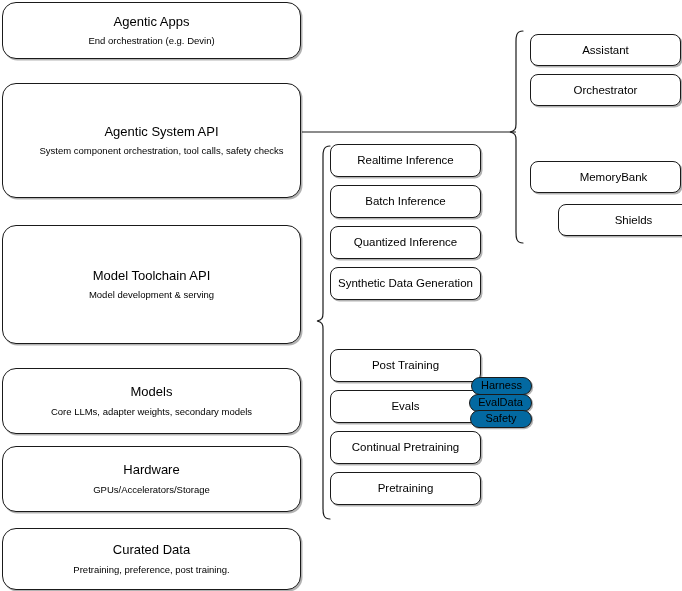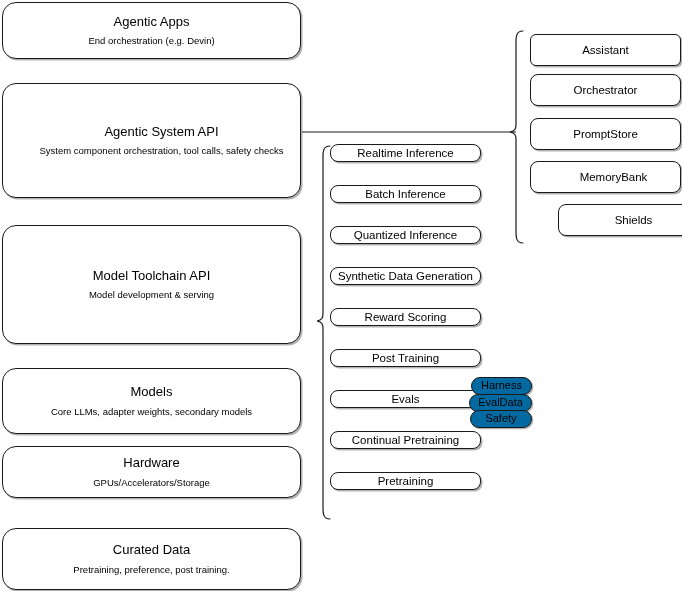--- a/index.html
+++ b/index.html
@@ -47,21 +47,21 @@
   }
   .layer .subtitle {
     font-size: 9.5px;
     color: #000;
     margin-top: 5px;
   }
   
   .cap {
     left: 330px;
     width: 151px;
-    height: 18px;
+    height: 33px;
     border-radius: 8px;
     font-size: 11.5px;
     box-shadow: 1.5px 1.5px 0 rgba(0,0,0,0.30);
   }
   
   .comp {
     left: 530px;
     width: 151px;
     height: 32px;
     border-radius: 8px;
@@ -119,44 +119,41 @@
   <div class="node layer" style="top:225px;height:119px;">
     <div class="title">Model Toolchain API</div>
     <div class="subtitle">Model development &amp; serving</div>
   </div>
 
   <div class="node layer" style="top:368px;height:66px;">
     <div class="title">Models</div>
     <div class="subtitle">Core LLMs, adapter weights, secondary models</div>
   </div>
 
-  <div class="node layer" style="top:446px;height:52px;">
+  <div class="node layer" style="top:446px;height:66px;">
     <div class="title">Hardware</div>
     <div class="subtitle">GPUs/Accelerators/Storage</div>
   </div>
 
   <div class="node layer" style="top:528px;height:62px;">
     <div class="title">Curated Data</div>
     <div class="subtitle">Pretraining, preference, post training.</div>
   </div>
 
   <div class="node cap" style="top:144px;">
     <span>Realtime Inference</span>
   </div>
   <div class="node cap" style="top:185px;">
     <span>Batch Inference</span>
   </div>
   <div class="node cap" style="top:226px;">
     <span>Quantized Inference</span>
   </div>
   <div class="node cap" style="top:267px;">
     <span>Synthetic Data Generation</span>
-  </div>
-  <div class="node cap" style="top:308px;">
-    <span>Reward Scoring</span>
   </div>
   <div class="node cap" style="top:349px;">
     <span>Post Training</span>
   </div>
   <div class="node cap" style="top:390px;">
     <span>Evals</span>
   </div>
   <div class="node cap" style="top:431px;">
     <span>Continual Pretraining</span>
   </div>
@@ -167,28 +164,25 @@
   <div class="node pill" style="left:471px;top:377px;width:61px;">
     <span>Harness</span>
   </div>
   <div class="node pill" style="left:469px;top:394px;width:63px;">
     <span>EvalData</span>
   </div>
   <div class="node pill" style="left:470px;top:410px;width:62px;">
     <span>Safety</span>
   </div>
 
-  <div class="node comp" style="top:34px;border-radius:6px;">
+  <div class="node comp" style="top:34px;">
     <span>Assistant</span>
   </div>
   <div class="node comp" style="top:74px;">
     <span>Orchestrator</span>
-  </div>
-  <div class="node comp" style="top:118px;">
-    <span>PromptStore</span>
   </div>
   <div class="node comp" style="top:161px;padding-left:16px;">
     <span>MemoryBank</span>
   </div>
   <div class="node comp" style="top:204px;margin-left:28px;">
     <span>Shields</span>
   </div>
 
 </div>
 

